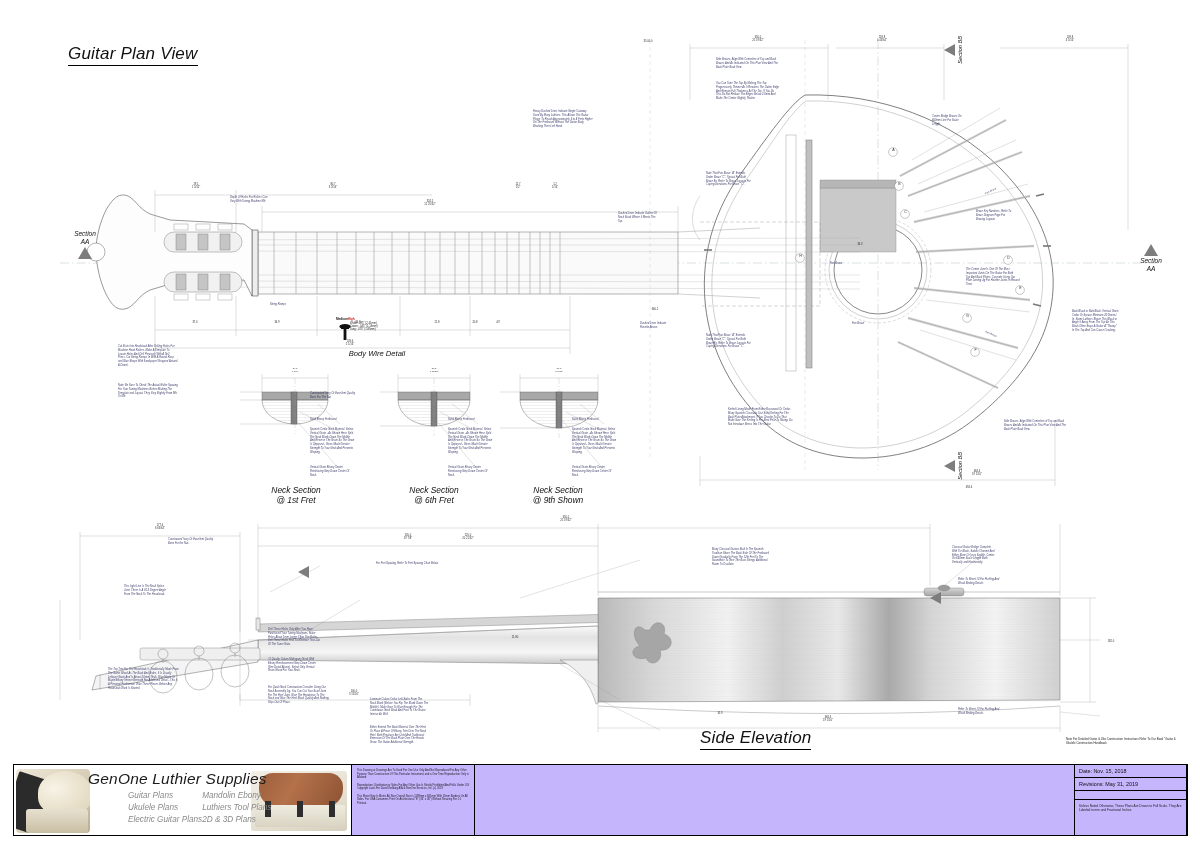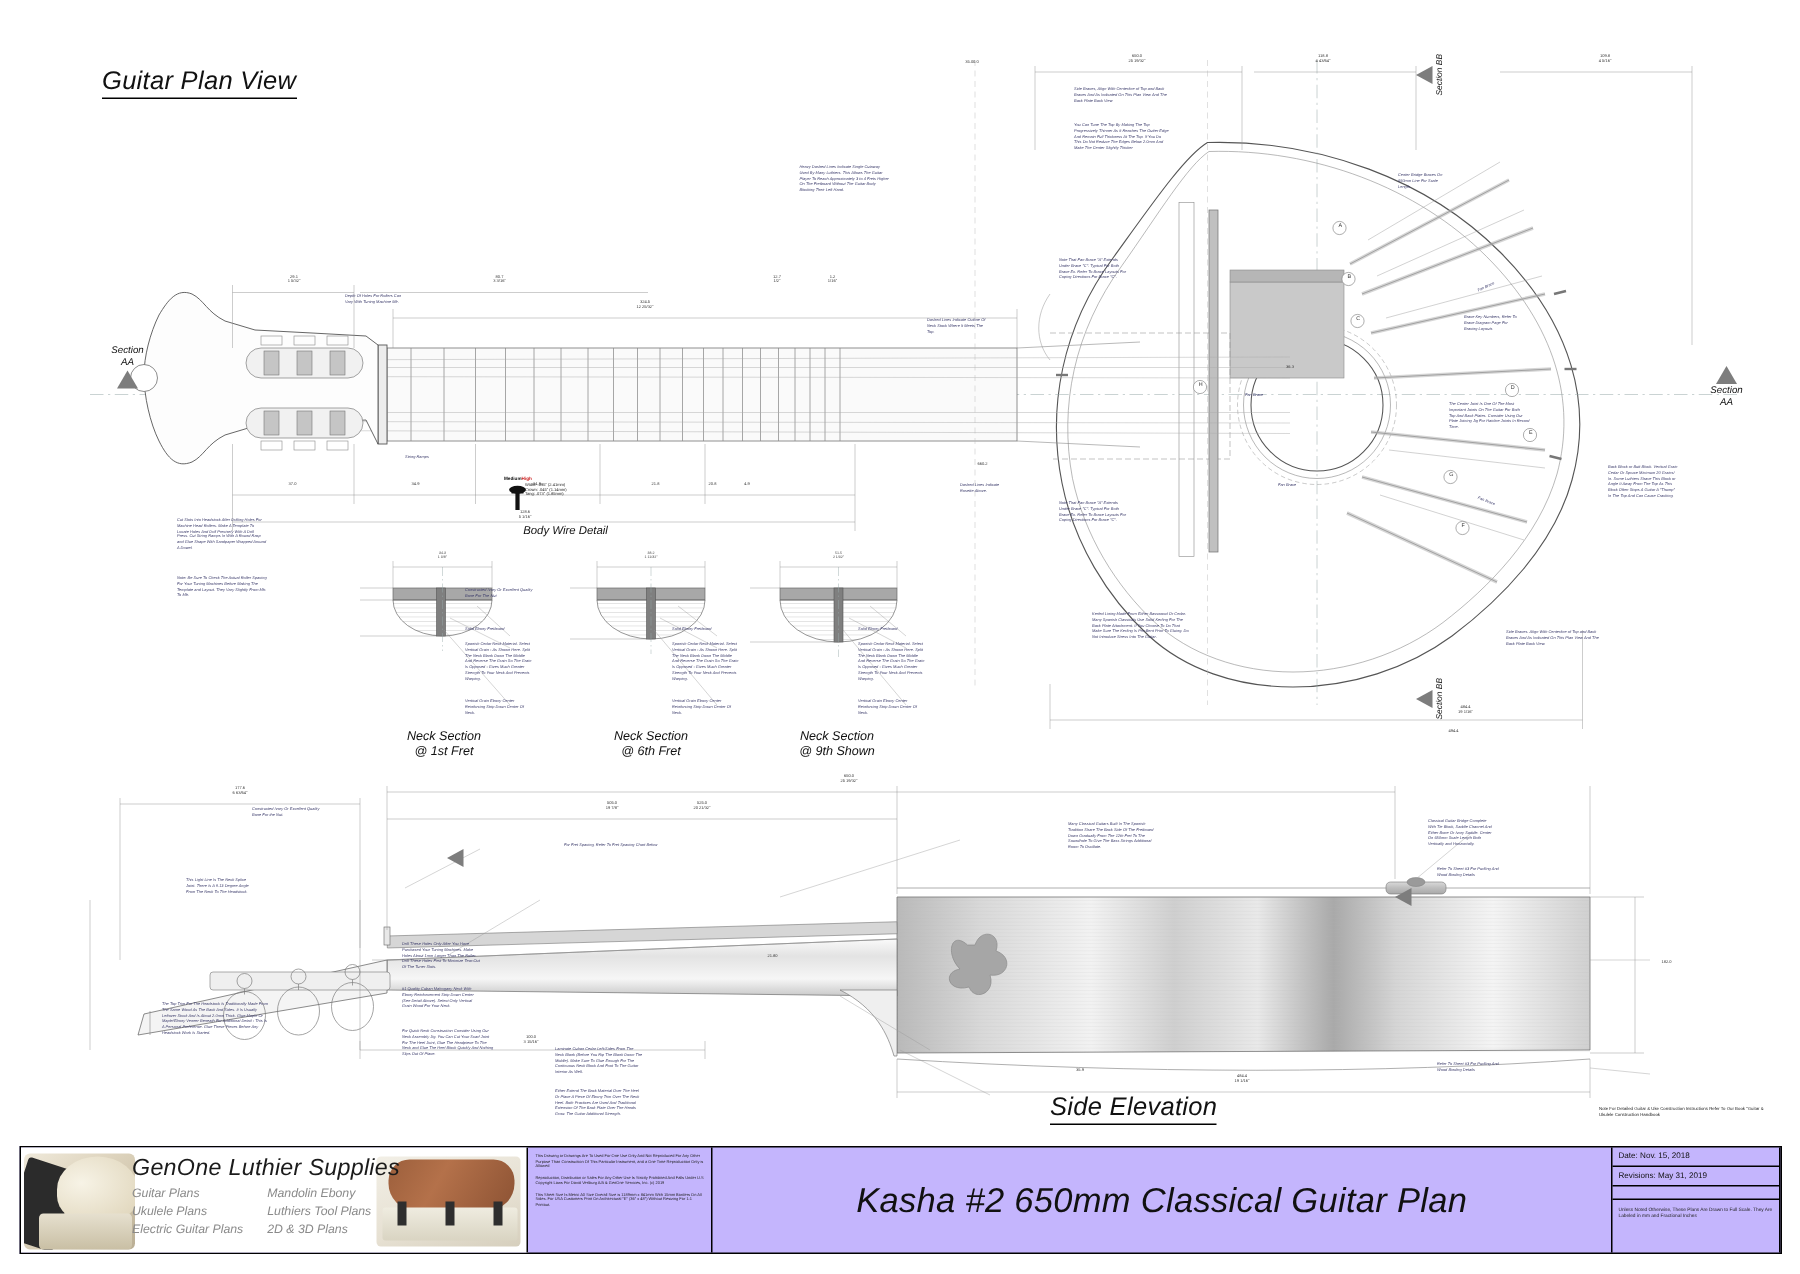--- a/index.html
+++ b/index.html
@@ -43,21 +43,21 @@
   .tb-num{width:106px;border-right:none;display:flex;flex-direction:column;
           align-items:center;}
   .tb-num .code{font-size:2.9px;color:#555;margin-top:5px;letter-spacing:.2px;}
   .tb-num .big{font-size:38px;color:#111;line-height:1;margin-top:4px;
                font-family:"Liberation Sans",sans-serif;font-weight:300;}
 
   
   .logo-wrap{display:flex;align-items:center;width:100%;height:100%;position:relative;}
   .logo-txt{position:absolute;left:74px;top:5px;}
   .logo-txt .brand{font-size:15.5px;font-style:italic;color:#1b1b1b;letter-spacing:.2px;}
-  .logo-cols{display:flex;gap:16px;margin-top:2px;}
+  .logo-cols{display:flex;margin-top:2px;margin-left:40px;}
   .logo-cols div{font-size:8.2px;font-style:italic;color:#8a8a8a;line-height:1.45;}
 
   .mold{position:absolute;border-radius:3px;}
   .mold-l{left:2px;top:4px;width:74px;height:64px;
      background:linear-gradient(140deg,#efe9da 0%,#ded4be 40%,#cfc4ab 70%,#b9ad93 100%);
      border-radius:4px;overflow:hidden;}
   .mold-r{right:4px;top:6px;width:96px;height:60px;
      background:linear-gradient(160deg,#f2efe6 0%,#e6e0d2 60%,#d6cfbd 100%);
      border-radius:3px;overflow:hidden;}
   .wood{position:absolute;background:linear-gradient(120deg,#9c5f3c,#b4714a 40%,#8d5334 100%);}
@@ -727,21 +727,20 @@
       </div>
     </div>
 
     <div class="tb-cell tb-legal">
       <p>This Drawing or Drawings Are To Used For One Use Only And Not Reproduced For Any Other Purpose Than Construction Of This Particular Instrument, and a One Time Reproduction Only is Allowed</p>
       <p>Reproduction, Distribution or Sales For Any Other Use Is Strictly Prohibited And Falls Under U.S Copyright Laws For David Verlburg A/A &amp; GenOne Services, Inc. (c) 2019</p>
       <p>This Sheet Size Is Metric A0 Size Overall Size is 1189mm x 841mm With 15mm Borders On All Sides. For USA Customers Print On Architectural "E" (36" x 48") Without Resizing For 1:1 Printout.</p>
     </div>
 
     <div class="tb-cell tb-title">
-      <div class="t2">Kasha #2 650mm Classical Guitar Plan</div>
     </div>
 
     <div class="tb-cell tb-meta">
       <div class="row">Date: Nov. 15, 2018</div>
       <div class="row">Revisions: May 31, 2019</div>
       <div class="row blank"></div>
       <div class="row last">Unless Noted Otherwise, These Plans Are Drawn to Full Scale. They Are Labeled in mm and Fractional Inches</div>
     </div>
 
 

